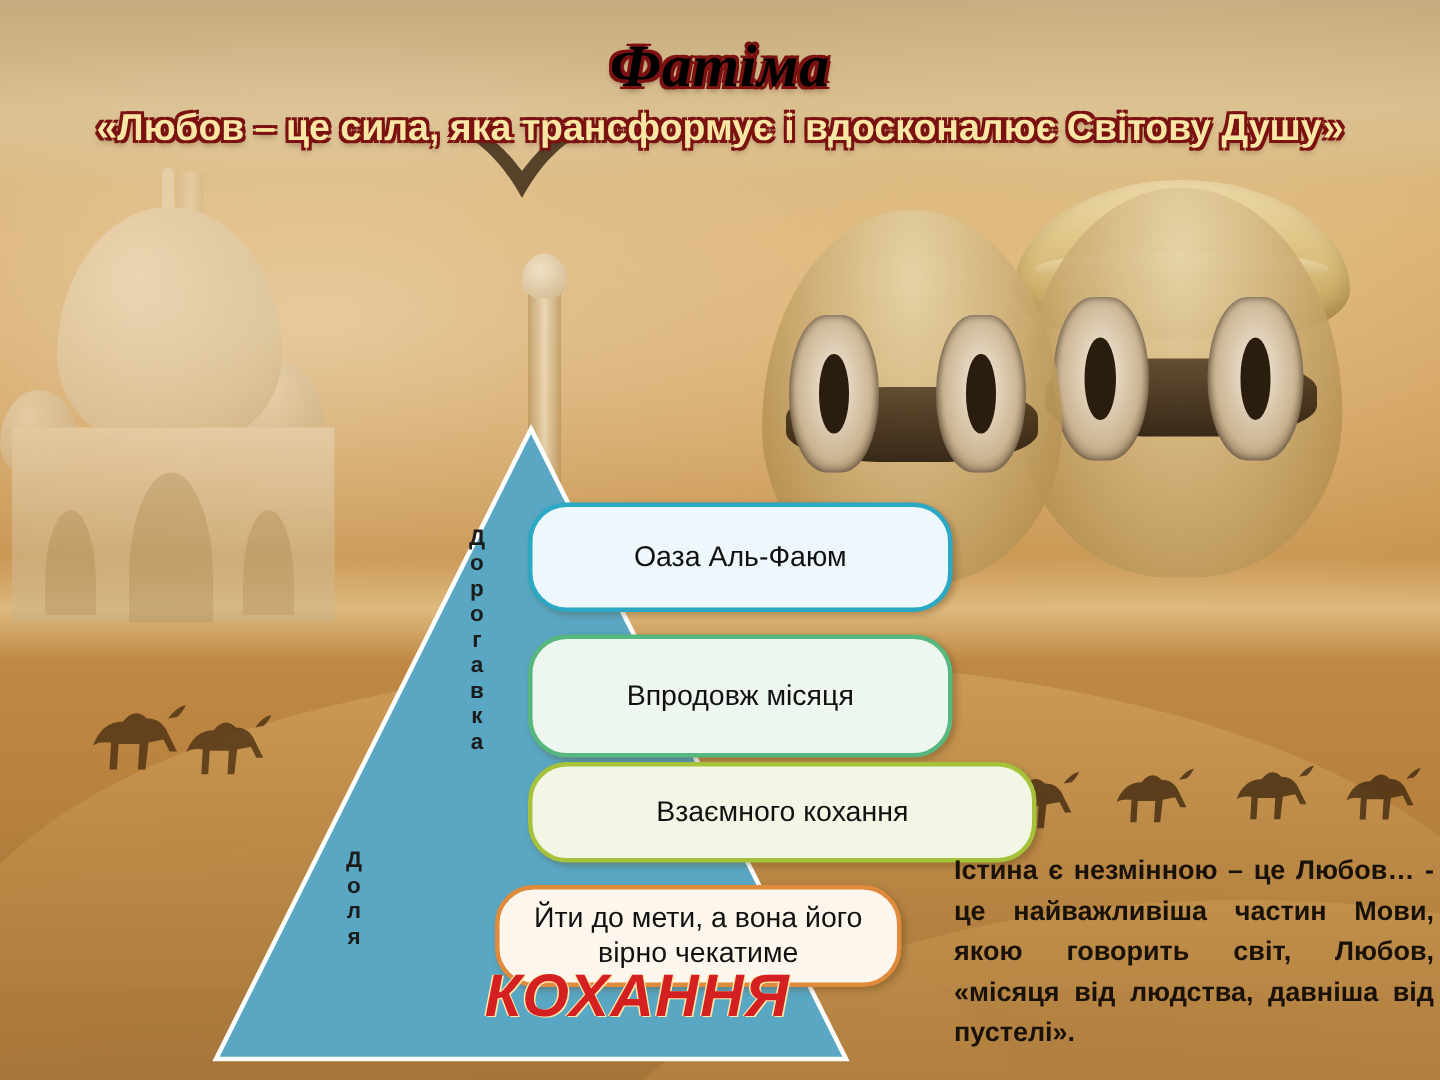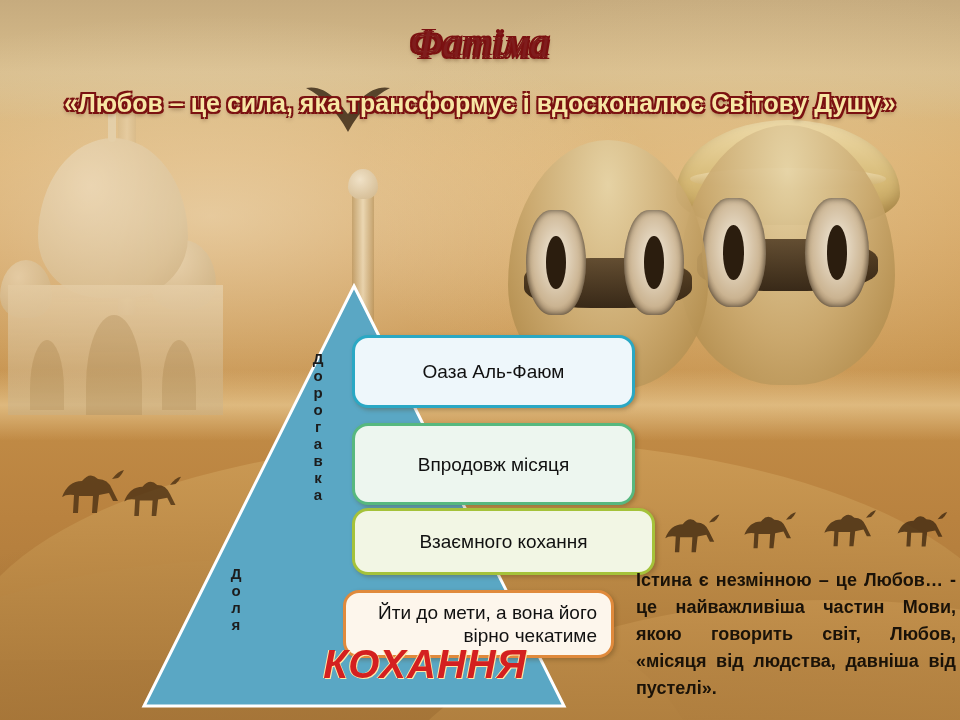--- a/index.html
+++ b/index.html
@@ -213,31 +213,31 @@
   .title-wrap {
     position: absolute;
     left: 0; top: 22px;
     width: 960px;
     text-align: center;
     z-index: 6;
   }
   .title-main {
     font-family: "Liberation Serif", serif;
     font-style: italic;
-    font-weight: normal;
+    font-weight: bold;
     font-size: 40px;
     line-height: 44px;
-    color: #7f1d1d;
+    color: #000000;
     letter-spacing: .5px;
     text-shadow:
       -2px -2px 0 #7b1111, 2px -2px 0 #7b1111, -2px 2px 0 #7b1111, 2px 2px 0 #7b1111,
       0 3px 4px rgba(60,25,5,.55);
   }
   .title-sub {
-    margin-top: 22px;
+    margin-top: 4px;
     font-family: "Liberation Sans", sans-serif;
     font-weight: bold;
     font-size: 25px;
     line-height: 30px;
     color: #f7e6a4;
     text-shadow:
       -2px -2px 0 #7b1111, 2px -2px 0 #7b1111, -2px 2px 0 #7b1111, 2px 2px 0 #7b1111,
       0 3px 4px rgba(60,25,5,.5);
   }
 
@@ -286,48 +286,47 @@
 
   
   .step {
     position: absolute;
     z-index: 5;
     box-sizing: border-box;
     display: flex;
     align-items: center;
     justify-content: center;
     text-align: center;
-    border-radius: 16px;
+    border-radius: 26px;
     padding: 4px 14px;
     font-family: "Liberation Sans", sans-serif;
     font-size: 19px;
     line-height: 23px;
     color: #111111;
     box-shadow: 2px 2px 4px rgba(90,60,20,.35);
   }
   #step-0 {
     left: 352px; top: 335px; width: 283px; height: 73px;
     background: #eef7fb;
     border: 3px solid #2aa8c4;
   }
   #step-1 {
     left: 352px; top: 423px; width: 283px; height: 82px;
     background: #edf6ef;
     border: 3px solid #57b87f;
   }
   #step-2 {
-    left: 352px; top: 508px; width: 303px; height: 67px;
+    left: 352px; top: 508px; width: 339px; height: 67px;
     background: #f2f6e4;
     border: 3px solid #a5c23a;
   }
   #step-3 {
-    left: 343px; top: 590px; width: 271px; height: 68px;
+    left: 330px; top: 590px; width: 271px; height: 68px;
     background: #fdf6ec;
     border: 3px solid #e08a3c;
-    text-align: right;
   }
 
   
   .quote {
     position: absolute;
     left: 636px; top: 567px;
     width: 320px;
     z-index: 5;
     font-family: "Liberation Sans", sans-serif;
     font-weight: bold;

